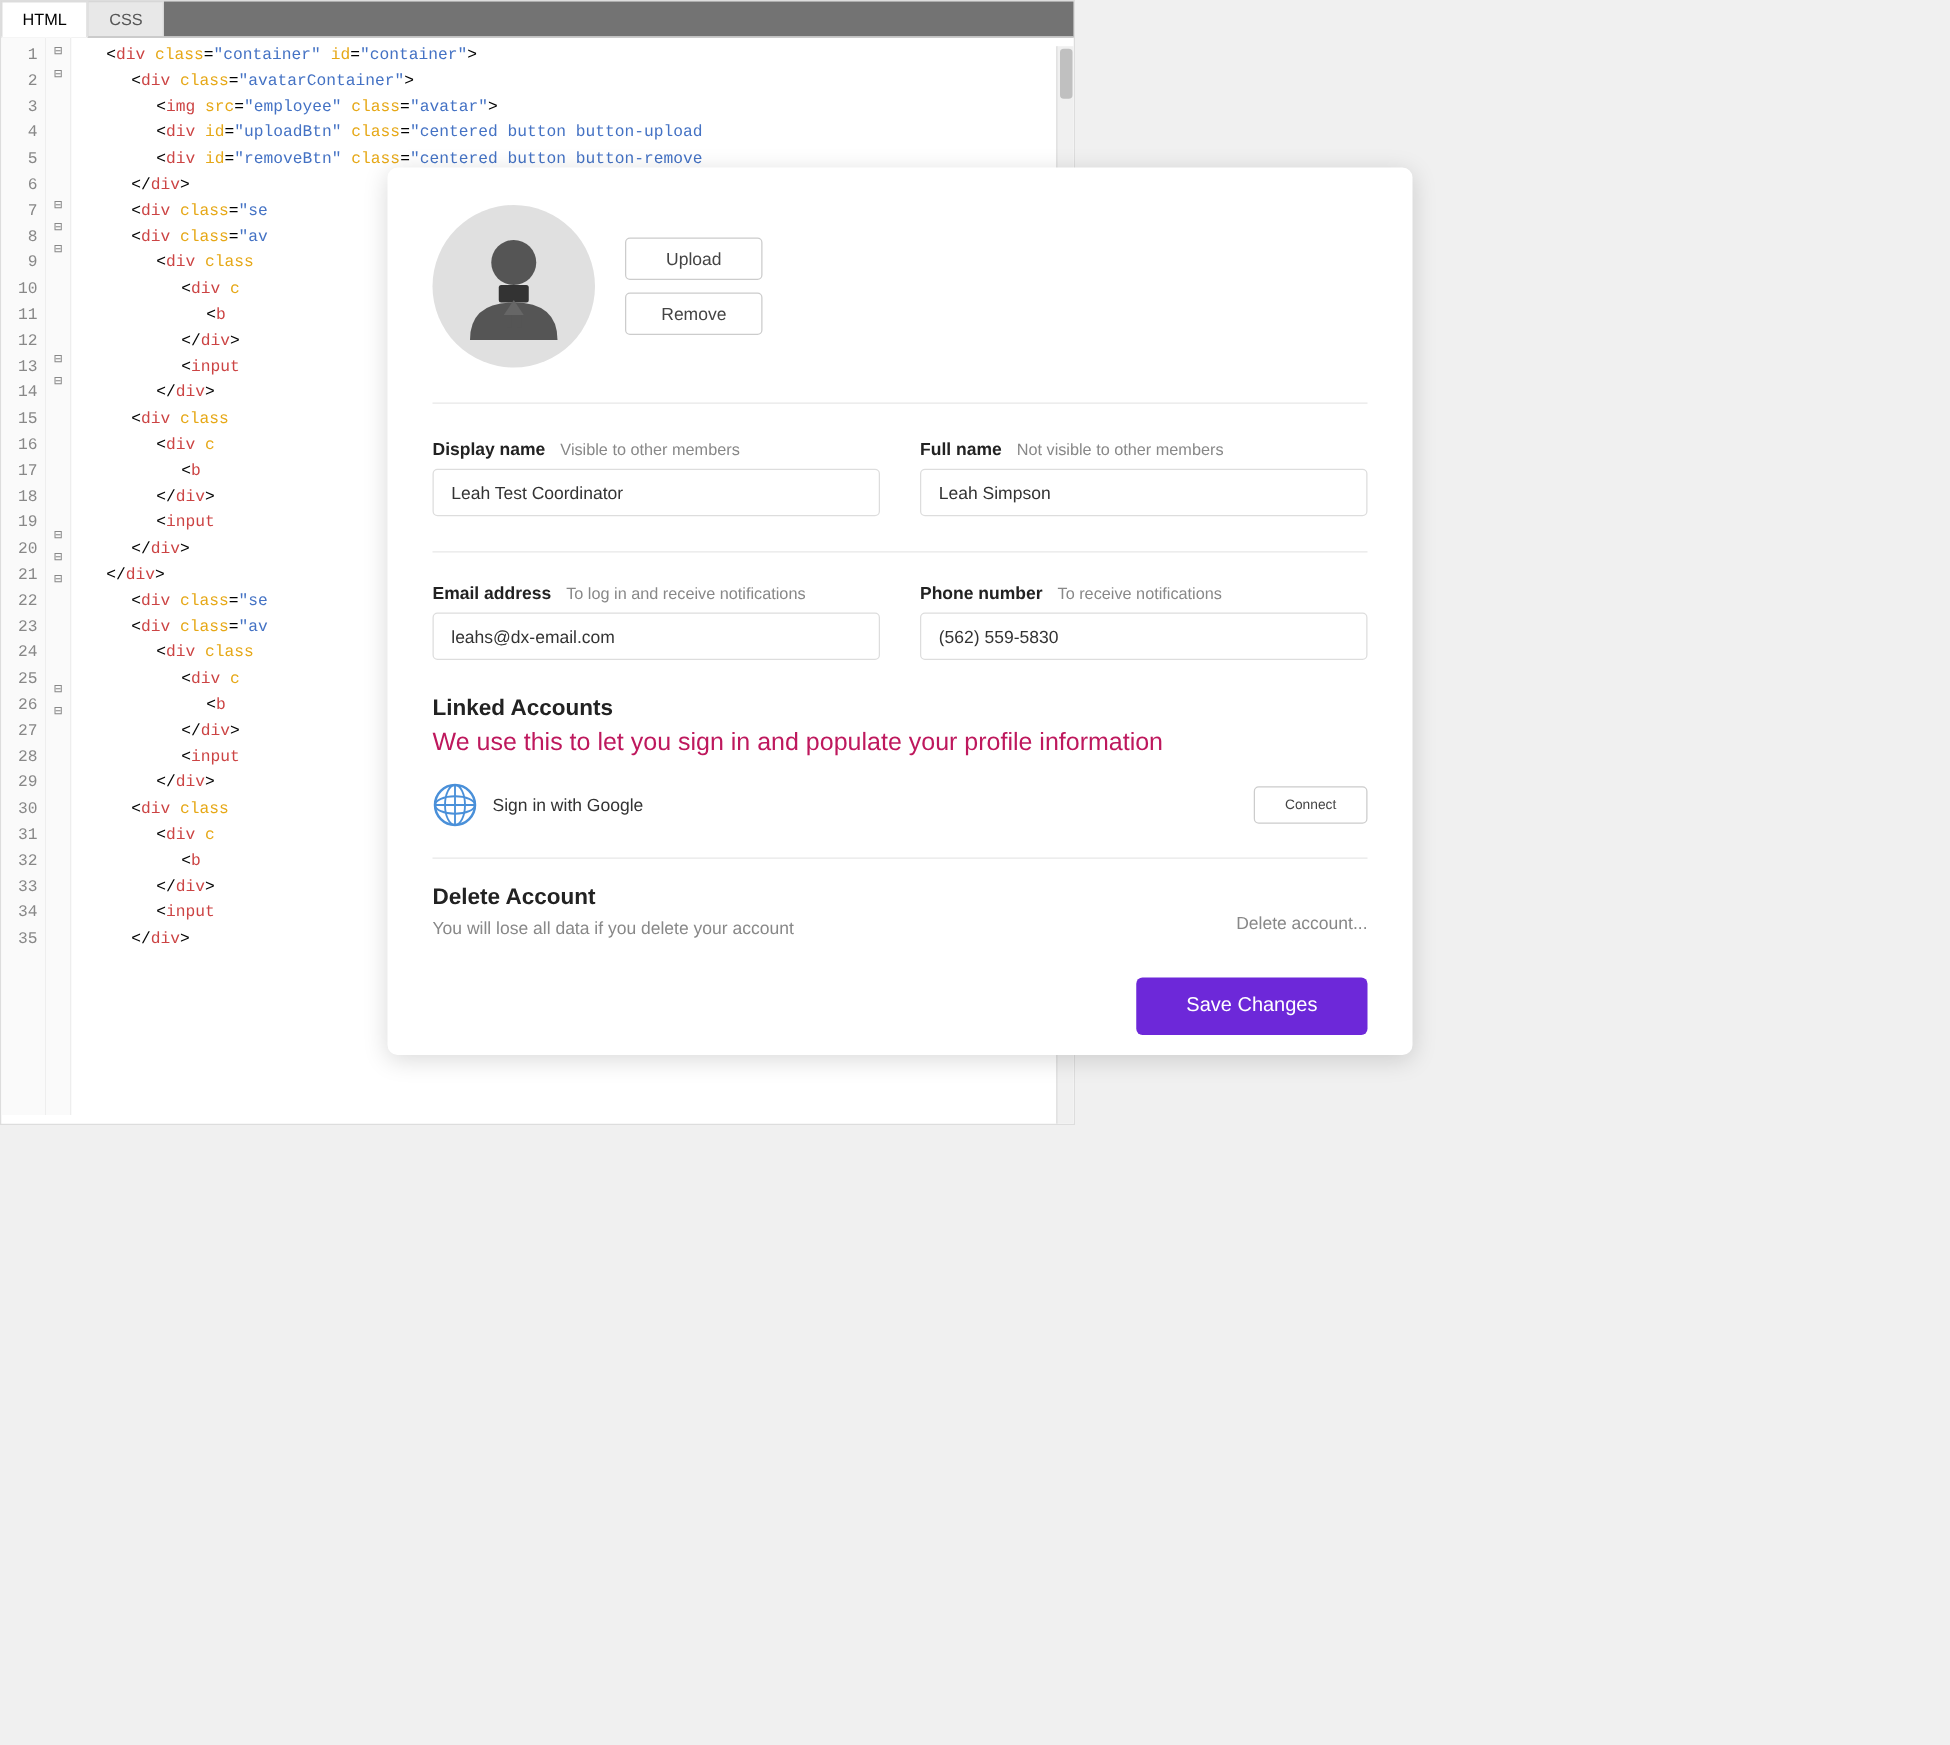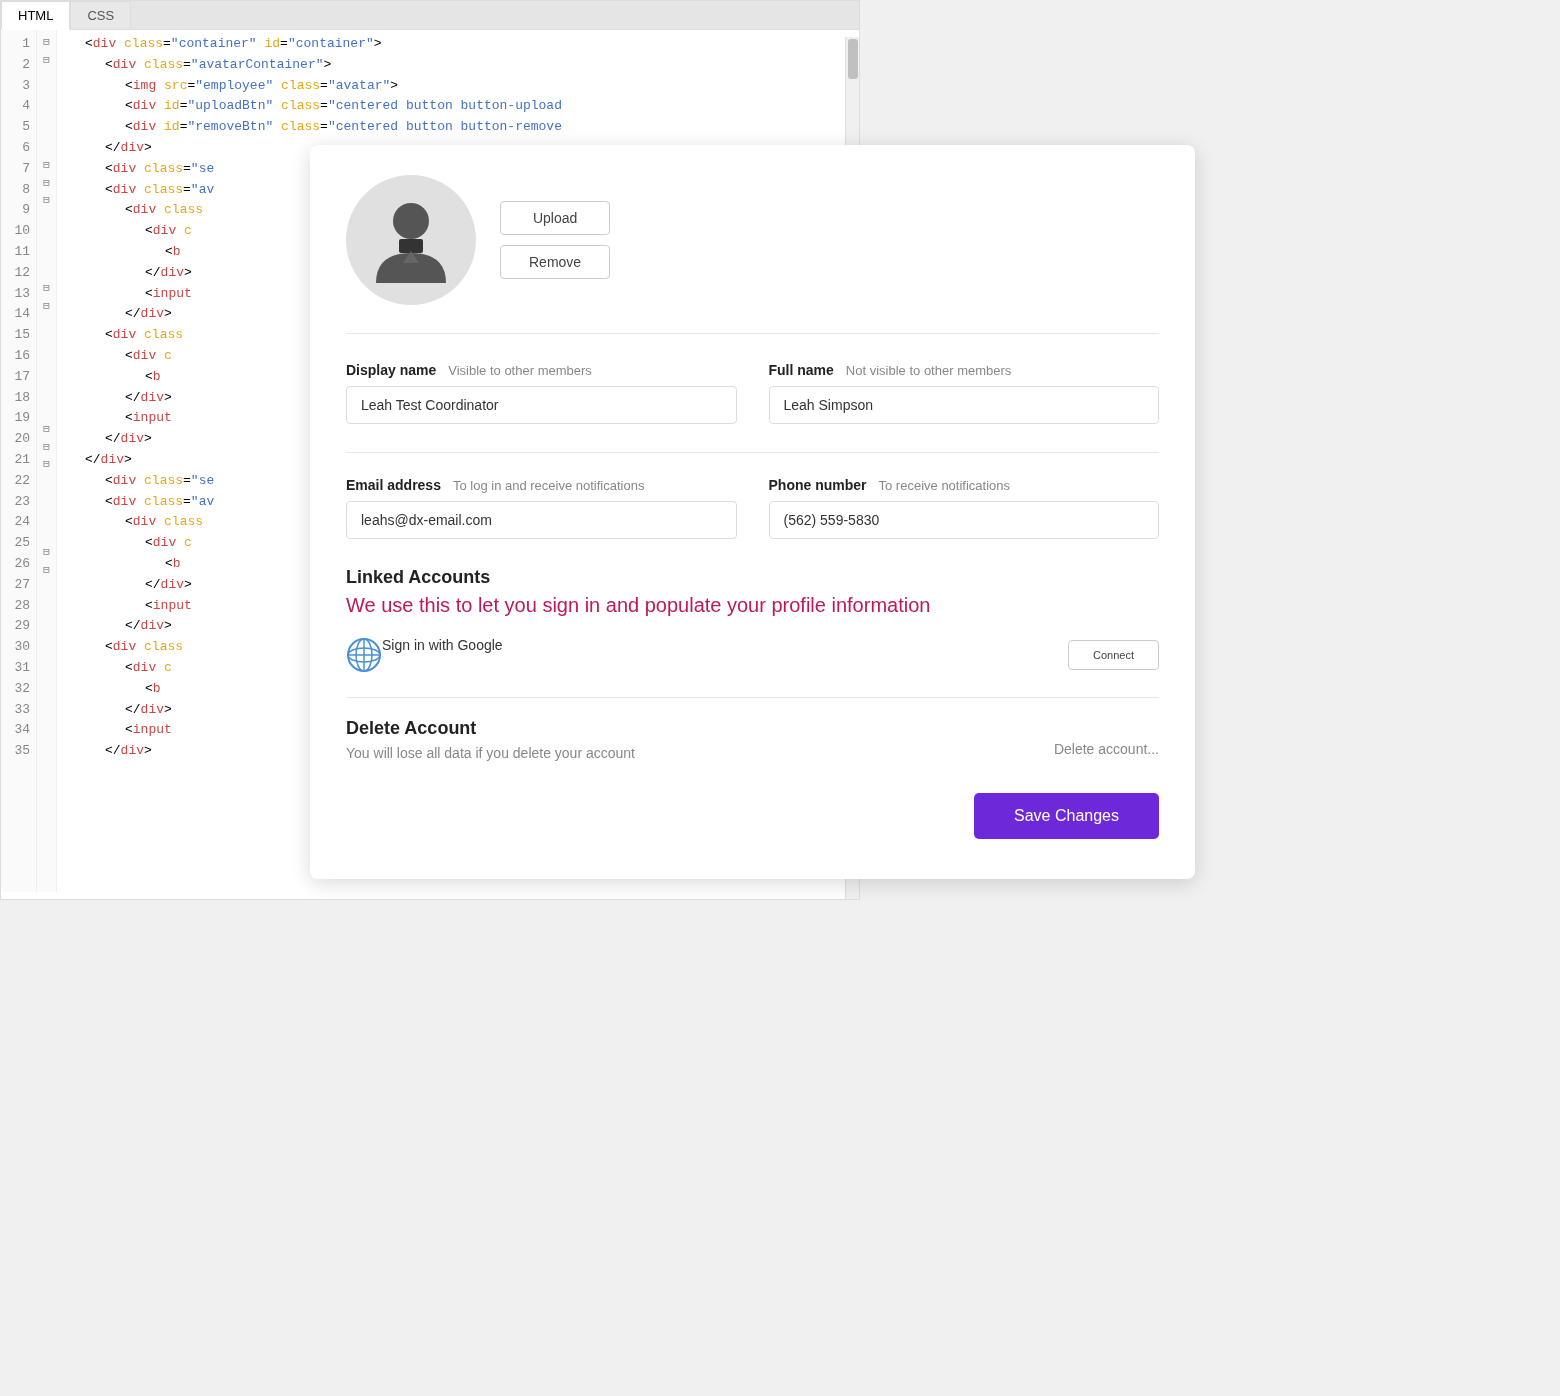--- a/index.html
+++ b/index.html
@@ -22,21 +22,21 @@
       background: #ffffff;
       border: 1px solid #ddd;
       font-family: 'Courier New', monospace;
       font-size: 13px;
       overflow: hidden;
     }
 
     .editor-tabs {
       display: flex;
       border-bottom: 1px solid #ddd;
-      background: #e5e5e5;
+      background: #737373;
     }
 
     .editor-tab {
       padding: 6px 16px;
       cursor: pointer;
       border: 1px solid #ddd;
       border-bottom: none;
       background: #fff;
       font-size: 13px;
       font-family: Arial, sans-serif;
@@ -127,27 +127,27 @@
       width: 10px;
       height: 40px;
       background: #c0c0c0;
       margin: 2px auto;
       border-radius: 3px;
     }
 
     
     .profile-panel {
       position: absolute;
-      top: 145px;
+      top: 134px;
       left: 310px;
-      width: 885px;
+      width: 820px;
       background: #ffffff;
       border-radius: 8px;
       box-shadow: 0 4px 20px rgba(0,0,0,0.15);
-      padding: 30px 36px 40px 36px;
+      padding: 30px 36px 16px 36px;
       z-index: 10;
     }
 
     
     .avatar-section {
       display: flex;
       align-items: center;
       gap: 24px;
       margin-bottom: 28px;
       padding-bottom: 28px;
@@ -250,20 +250,22 @@
 
     .linked-account-row {
       display: flex;
       align-items: center;
       justify-content: space-between;
       margin-bottom: 24px;
     }
 
     .linked-account-info {
       display: flex;
+      align-items: center;
+      gap: 12px;
     }
 
     .google-icon {
       width: 36px;
       height: 36px;
     }
 
     .linked-account-name {
       font-size: 14px;
       color: #333;

